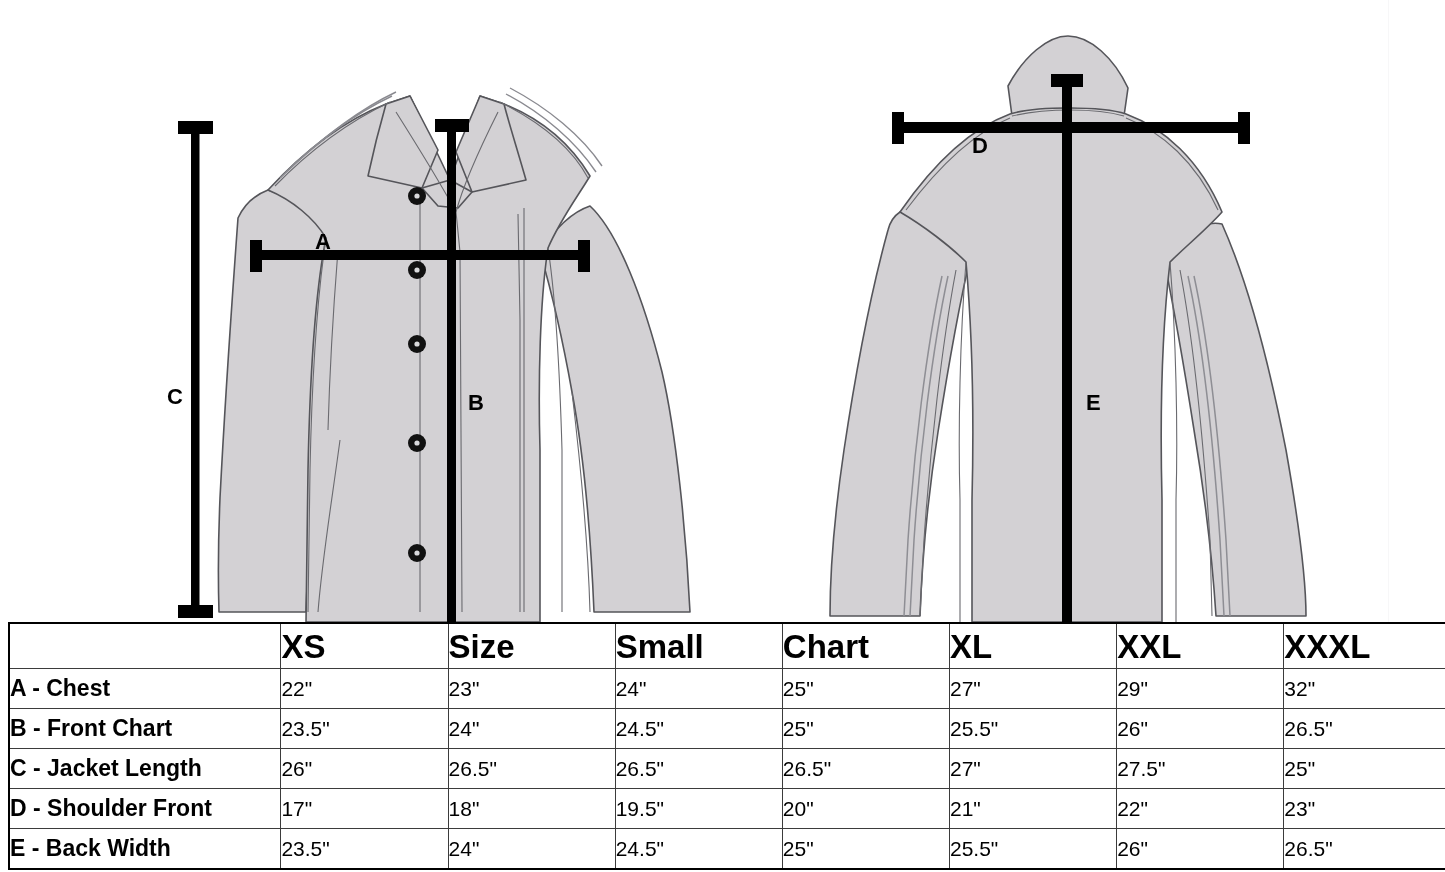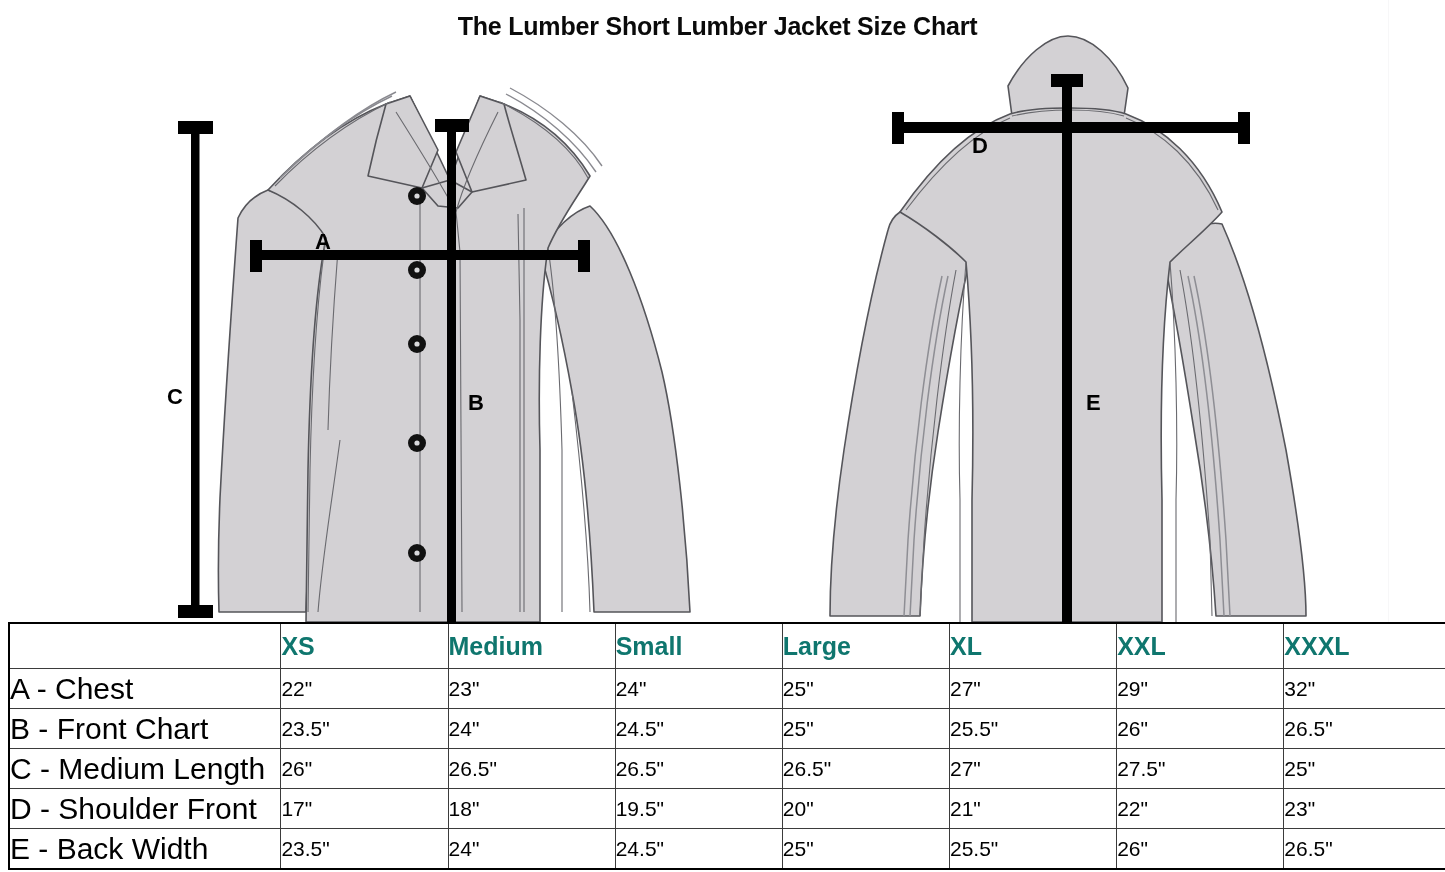--- a/index.html
+++ b/index.html
@@ -98,33 +98,33 @@
   }
   table#size-table {
     border: 2px solid #000;
   }
   col.c-label { width: 270px; }
   col.c-size  { width: 166px; }
 
   th.head-cell {
     height: 44px;
     text-align: left;
-    font-size: 25px;
+    font-size: 33px;
     font-weight: bold;
-    color: #0f766e;
+    color: #000000;
     padding: 0 0 2px 8px;
     line-height: 1;
     margin-top: 8px;
   }
   th.head-blank { background: #ffffff; }
 
   td.row-label {
     height: 39px;
-    font-size: 30px;
-    font-weight: normal;
+    font-size: 23px;
+    font-weight: bold;
     color: #000;
     padding: 0 0 2px 10px;
     line-height: 1;
     white-space: nowrap;
   }
   td.row-value {
     height: 39px;
     font-size: 21px;
     font-weight: normal;
     color: #000;
@@ -289,42 +289,41 @@
         <rect x="291" y="74" width="32" height="13"></rect>
       </g>
     </svg>
 
     <div class="measure-label" id="label-A">A</div>
     <div class="measure-label" id="label-B">B</div>
     <div class="measure-label" id="label-C">C</div>
     <div class="measure-label" id="label-D">D</div>
     <div class="measure-label" id="label-E">E</div>
 
-    <div id="chart-title">The Lumber Short Lumber Jacket Size Chart</div>
   </div>
 
   <div id="size-table-wrap">
     <table id="size-table">
       <colgroup id="size-table-colgroup">
         <col class="c-label">
       <col class="c-size">
           <col class="c-size">
           <col class="c-size">
           <col class="c-size">
           <col class="c-size">
           <col class="c-size">
           <col class="c-size">
         </colgroup>
       <thead>
         <tr>
           <th class="head-cell head-blank"></th>
         <th class="head-cell">XS</th>
-            <th class="head-cell">Medium</th>
+            <th class="head-cell">Size</th>
             <th class="head-cell">Small</th>
-            <th class="head-cell">Large</th>
+            <th class="head-cell">Chart</th>
             <th class="head-cell">XL</th>
             <th class="head-cell">XXL</th>
             <th class="head-cell">XXXL</th>
           </tr>
       </thead>
       <tbody id="size-table-body">
           <tr>
             <td class="row-label">A - Chest</td>
             <td class="row-value">22"</td>
             <td class="row-value">23"</td>
@@ -338,21 +337,21 @@
             <td class="row-label">B - Front Chart</td>
             <td class="row-value">23.5"</td>
             <td class="row-value">24"</td>
             <td class="row-value">24.5"</td>
             <td class="row-value">25"</td>
             <td class="row-value">25.5"</td>
             <td class="row-value">26"</td>
             <td class="row-value">26.5"</td>
           </tr>
           <tr>
-            <td class="row-label">C - Medium Length</td>
+            <td class="row-label">C - Jacket Length</td>
             <td class="row-value">26"</td>
             <td class="row-value">26.5"</td>
             <td class="row-value">26.5"</td>
             <td class="row-value">26.5"</td>
             <td class="row-value">27"</td>
             <td class="row-value">27.5"</td>
             <td class="row-value">25"</td>
           </tr>
           <tr>
             <td class="row-label">D - Shoulder Front</td>

